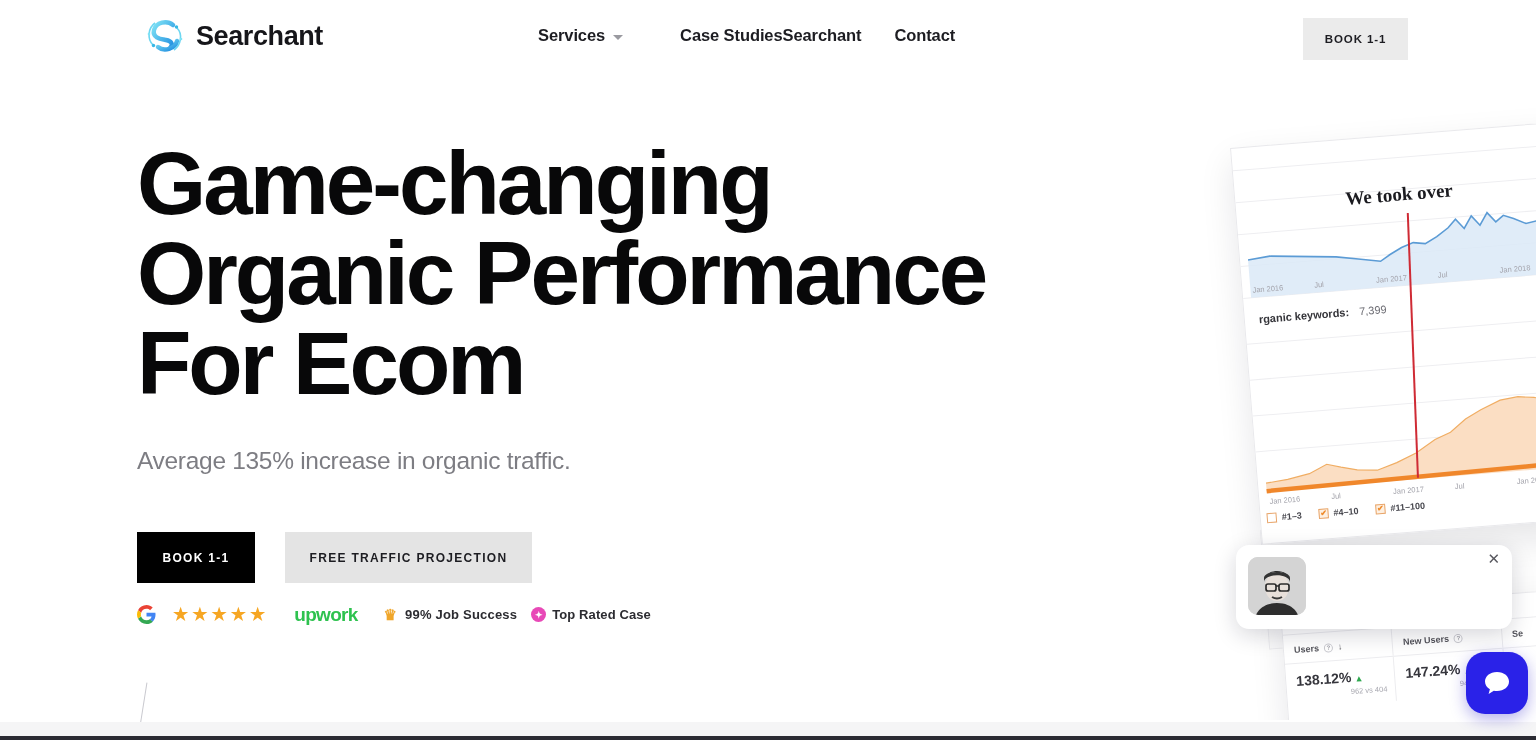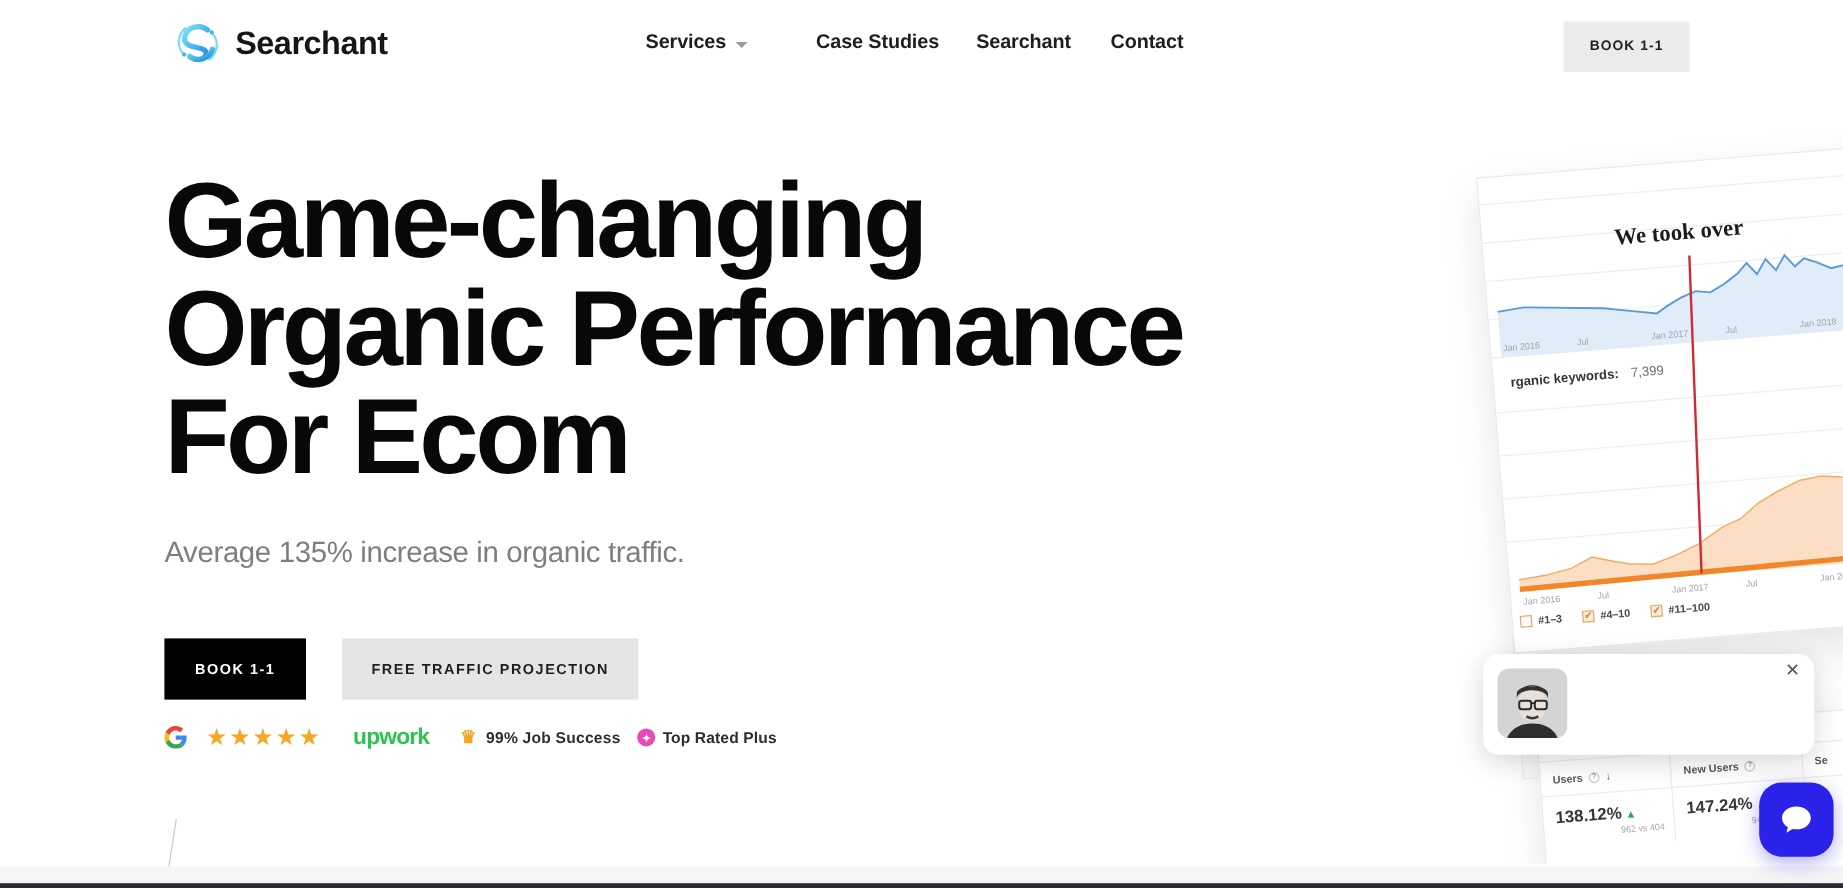--- a/index.html
+++ b/index.html
@@ -29,21 +29,21 @@
   .nav {
     position:absolute; left:538px; top:26px;
     display:flex; align-items:center; gap:0;
   }
   .nav-item {
     font-size:16.5px; font-weight:700; color:#1d1d22;
     letter-spacing:-0.1px; cursor:pointer; white-space:nowrap;
     display:flex; align-items:center; gap:8px;
   }
   .nav-gap-1 { margin-right:57px; }
-  .nav-gap-2 { margin-right:31px; }
+  .nav-gap-2 { }
   .nav-gap-3 { margin-right:33px; }
   .caret {
     width:0; height:0; border-left:5px solid transparent;
     border-right:5px solid transparent; border-top:5px solid #9a9aa0;
     display:inline-block; margin-top:3px;
   }
 
   .header-cta {
     position:absolute; left:1303px; top:18px;
     width:105px; height:42px; background:#ebebeb; border:none;
@@ -297,21 +297,21 @@
     <span class="star">★</span>
     <span class="star">★</span>
   </div>
 
   <span class="upwork">upwork</span>
 
   <span class="crown">♛</span>
   <span class="job-success">99% Job Success</span>
 
   <span class="trp-icon">✦</span>
-  <span class="trp-label">Top Rated Plus</span>
+  <span class="trp-label">Top Rated Case</span>
 </div>
 
 <div class="art-clip">
 
   <div class="card ghost-card"></div>
 
   <div class="card chart-card">
     <svg class="glines" viewBox="0 0 430 398">
 
       <line x1="0" y1="22" x2="430" y2="22" stroke="#eeeef1" stroke-width="1"></line>

